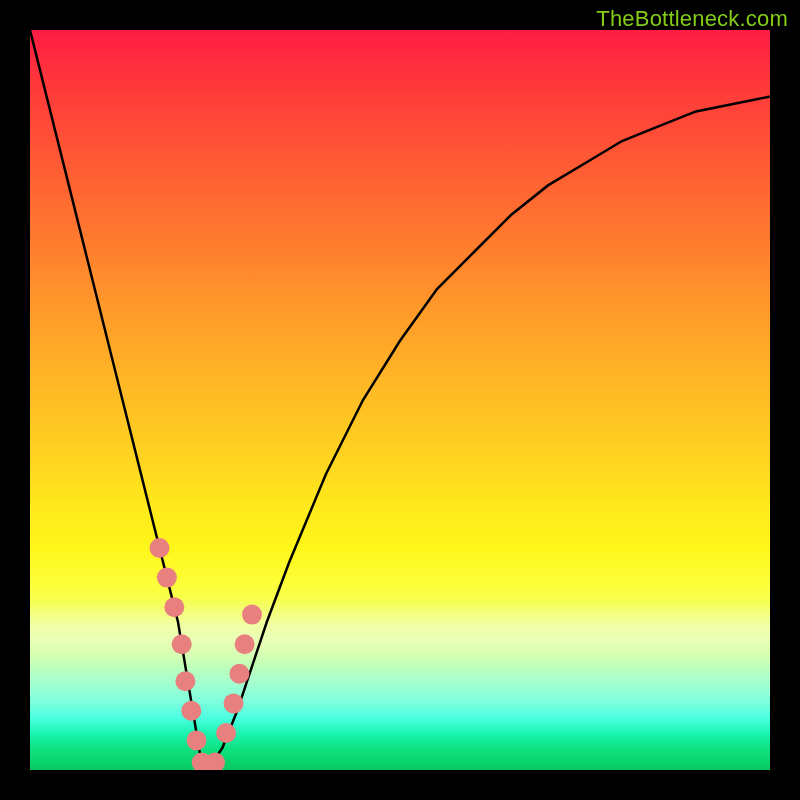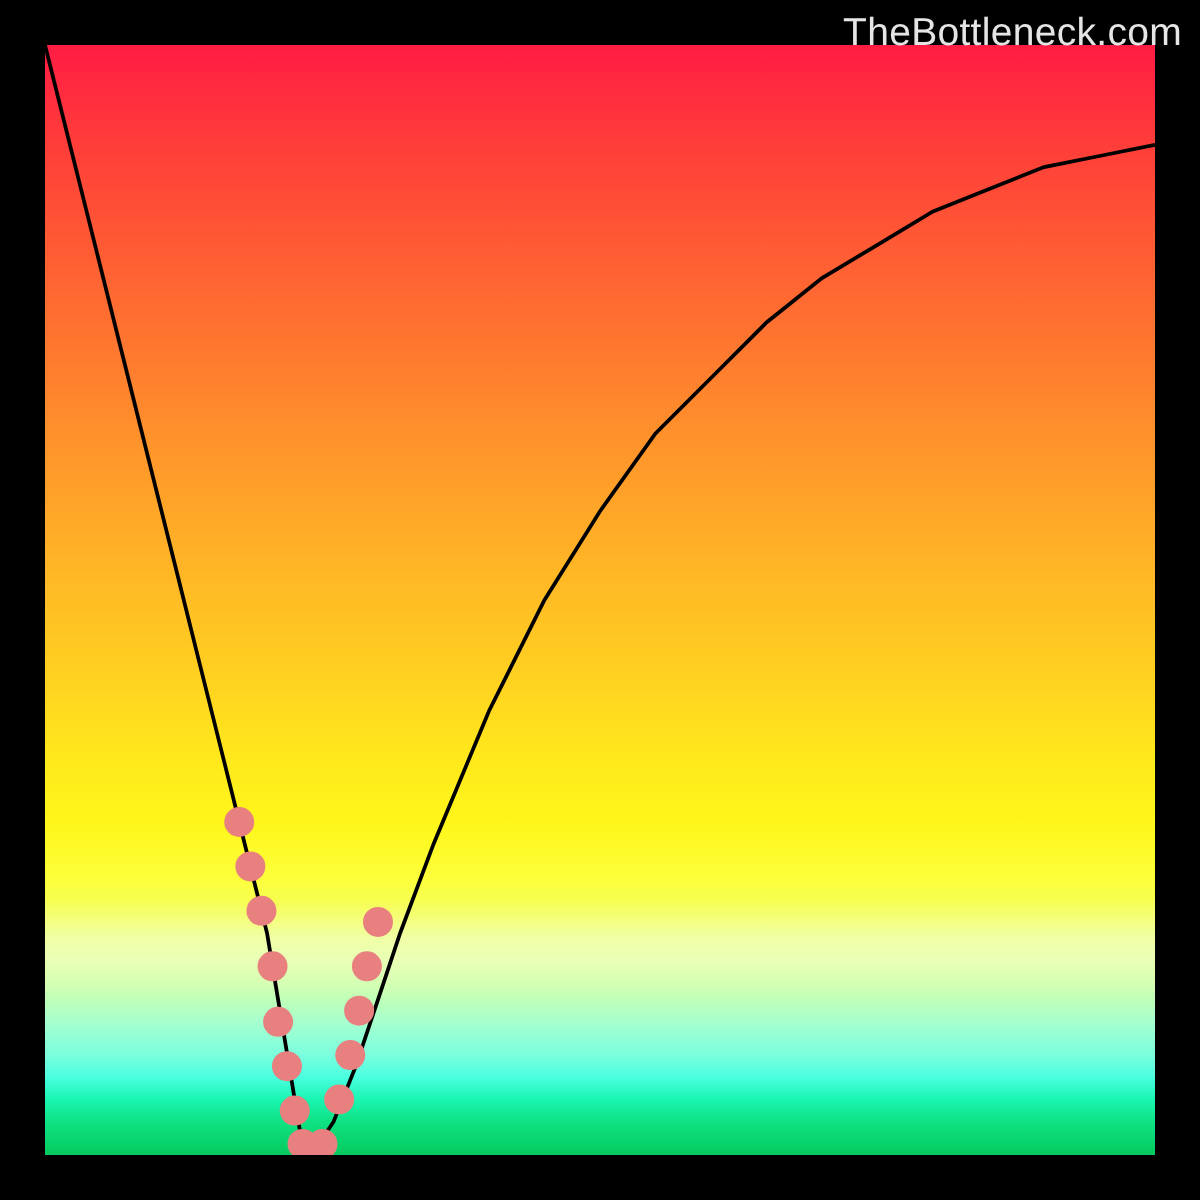--- a/index.html
+++ b/index.html
@@ -65,22 +65,22 @@
     );
   }
   .svg-layer {
     position: absolute;
     inset: 0;
   }
   .watermark {
     position: absolute;
     top: 6px;
     right: 12px;
-    color: #e5e5e5;
-    font-size: 26px;
+    color: #84cc16;
+    font-size: 22px;
     font-weight: 500;
     letter-spacing: 0.2px;
     user-select: none;
   }
 </style>
 </head>
 <body>
 
 <div class="frame">
 

